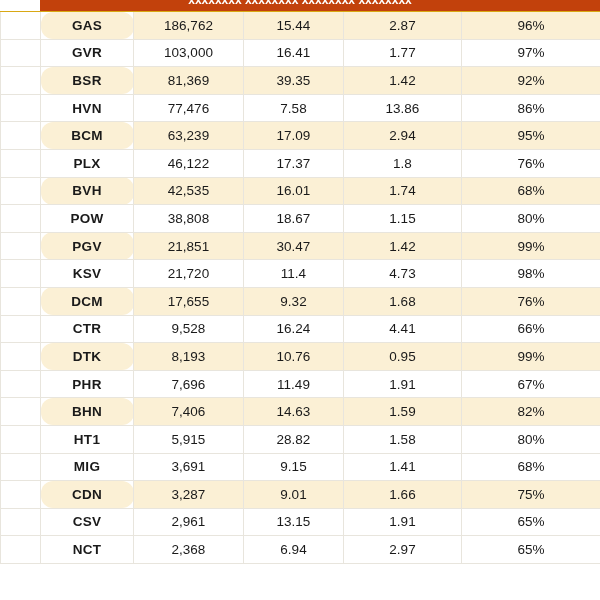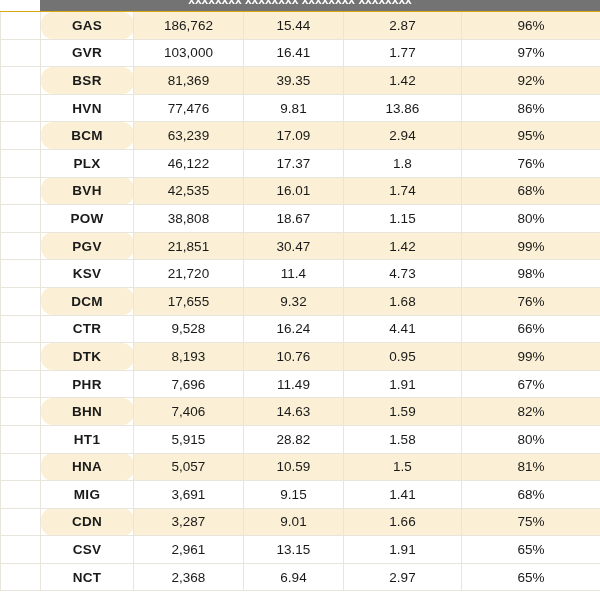--- a/index.html
+++ b/index.html
@@ -58,21 +58,21 @@
   tr.band-even td { background: #ffffff; }
   tr.band-odd td.edge, tr.band-even td.edge { background: #ffffff; }
 
   
   #header-strip {
     position: absolute;
     top: 0;
     left: 0;
     width: 600px;
     height: 11px;
-    background: #737373;
+    background: #c2410c;
     z-index: 5;
     border-bottom: 1px solid #d9a814;
   }
   #header-strip .hdr-text {
     position: absolute;
     top: -7px;
     left: 0;
     width: 600px;
     text-align: center;
     font-size: 12px;
@@ -148,21 +148,21 @@
             <td class="ticker">BSR</td>
             <td class="vol">81,369</td>
             <td class="price">39.35</td>
             <td class="pb">1.42</td>
             <td class="pct">92%</td>
           </tr>
           <tr class="band-even">
             <td class="edge"></td>
             <td class="ticker">HVN</td>
             <td class="vol">77,476</td>
-            <td class="price">9.81</td>
+            <td class="price">7.58</td>
             <td class="pb">13.86</td>
             <td class="pct">86%</td>
           </tr>
           <tr class="band-odd">
             <td class="edge"></td>
             <td class="ticker">BCM</td>
             <td class="vol">63,239</td>
             <td class="price">17.09</td>
             <td class="pb">2.94</td>
             <td class="pct">95%</td>
@@ -248,28 +248,20 @@
             <td class="pct">82%</td>
           </tr>
           <tr class="band-even">
             <td class="edge"></td>
             <td class="ticker">HT1</td>
             <td class="vol">5,915</td>
             <td class="price">28.82</td>
             <td class="pb">1.58</td>
             <td class="pct">80%</td>
           </tr>
-          <tr class="band-odd">
-            <td class="edge"></td>
-            <td class="ticker">HNA</td>
-            <td class="vol">5,057</td>
-            <td class="price">10.59</td>
-            <td class="pb">1.5</td>
-            <td class="pct">81%</td>
-          </tr>
           <tr class="band-even">
             <td class="edge"></td>
             <td class="ticker">MIG</td>
             <td class="vol">3,691</td>
             <td class="price">9.15</td>
             <td class="pb">1.41</td>
             <td class="pct">68%</td>
           </tr>
           <tr class="band-odd">
             <td class="edge"></td>

